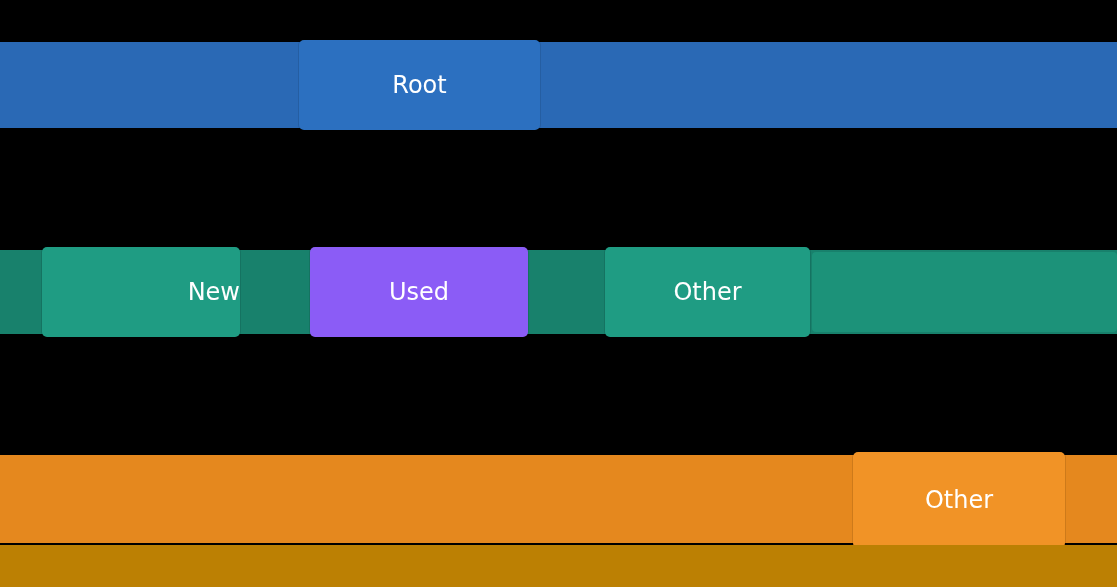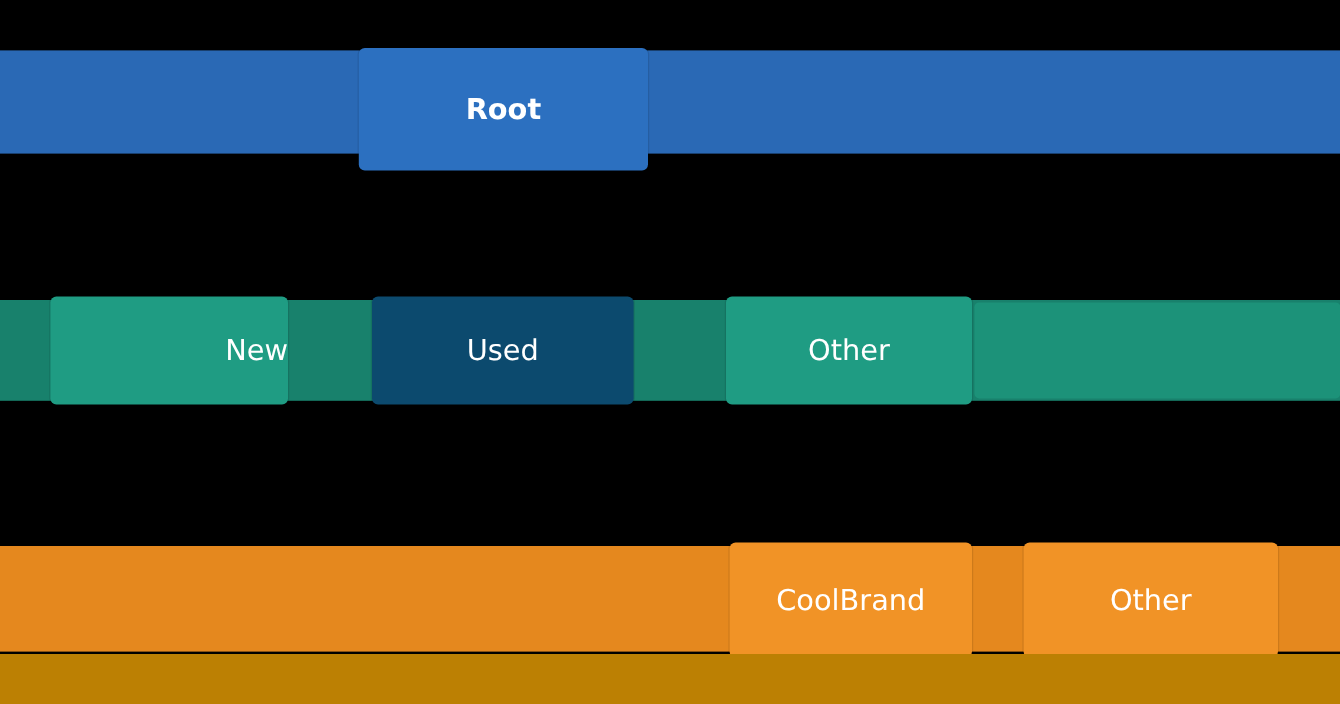--- a/index.html
+++ b/index.html
@@ -23,35 +23,32 @@
     font-size:24px;
     line-height:1;
     white-space:nowrap;
   }
 </style>
 </head>
 <body>
 
 <div id="stage">
     <div class="band" style="left: 0px; top: 42px; width: 1117px; height: 86px; background: rgb(42, 105, 181);"></div>
-    <div class="node" style="left: 299px; top: 40px; width: 241px; height: 102px; background: rgb(44, 112, 192); font-weight: bold;">
+    <div class="node" style="left: 299px; top: 40px; width: 241px; height: 90px; background: rgb(44, 112, 192);">
       <span class="node-label">Root</span>
     </div>
     <div class="band" style="left: 0px; top: 250px; width: 1117px; height: 84px; background: rgb(24, 129, 108);"></div>
     <div class="band-segment" style="left: 812px; top: 252px; width: 305px; height: 80px; background: rgb(28, 146, 121);"></div>
     <div class="node" style="left: 42px; top: 247px; width: 198px; height: 90px; background: rgb(31, 156, 131); justify-content: flex-end;">
       <span class="node-label">New</span>
     </div>
-    <div class="node" style="left: 310px; top: 247px; width: 218px; height: 90px; background: #0c4a6e; justify-content: center;">
+    <div class="node" style="left: 310px; top: 247px; width: 218px; height: 90px; background: #8b5cf6; justify-content: center;">
       <span class="node-label">Used</span>
     </div>
     <div class="node" style="left: 605px; top: 247px; width: 205px; height: 90px; background: rgb(31, 156, 131);">
       <span class="node-label">Other</span>
     </div>
     <div class="band" style="left: 0px; top: 455px; width: 1117px; height: 88px; background: rgb(229, 136, 30);"></div>
-    <div class="node" style="left: 608px; top: 452px; width: 202px; height: 96px; background: rgb(241, 147, 38);">
-      <span class="node-label">CoolBrand</span>
-    </div>
     <div class="node" style="left: 853px; top: 452px; width: 212px; height: 96px; background: rgb(241, 147, 38);">
       <span class="node-label">Other</span>
     </div>
     <div class="band" style="left: 0px; top: 545px; width: 1117px; height: 42px; background: rgb(188, 128, 3);"></div>
   </div>
 
 </body></html>

